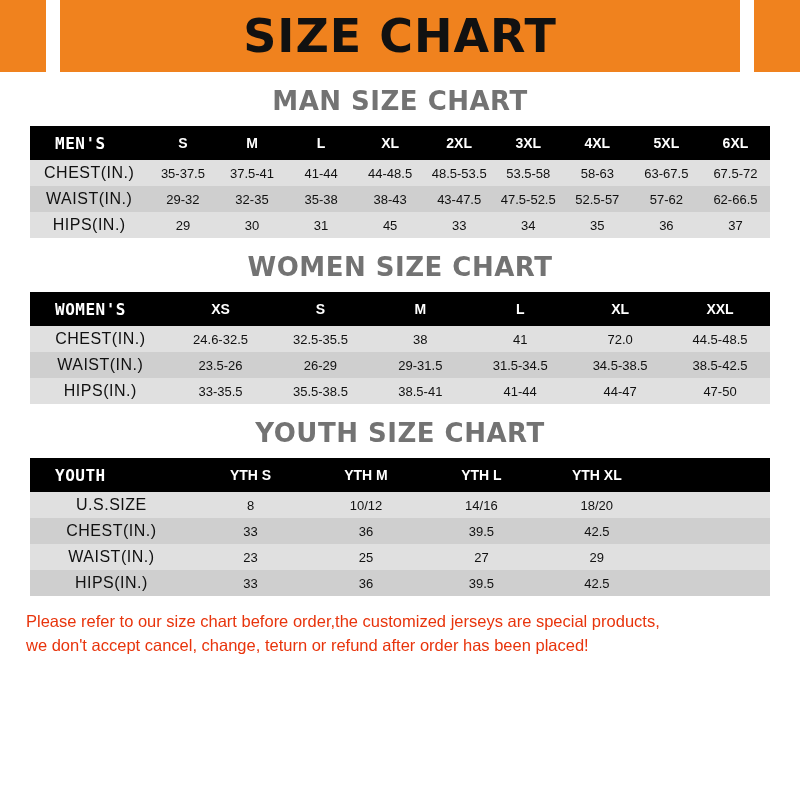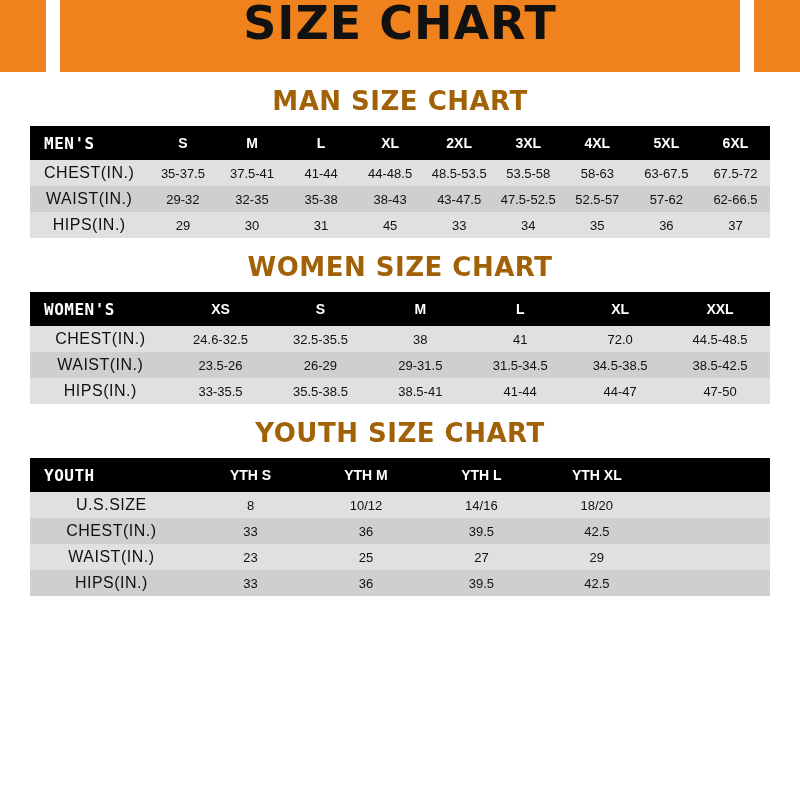--- a/index.html
+++ b/index.html
@@ -19,20 +19,21 @@
     height: 800px;
     position: relative;
     background: #ffffff;
     box-sizing: border-box;
   }
   
   .banner {
     height: 72px;
     background: #f0821e;
     display: flex;
+    align-items: center;
     justify-content: center;
     position: relative;
   }
   .banner-title {
     font-family: "DejaVu Sans", sans-serif;
     font-weight: bold;
     font-size: 46px;
     letter-spacing: 1px;
     color: #111111;
     text-align: center;
@@ -48,21 +49,21 @@
   .banner-stripe-left { left: 46px; }
   .banner-stripe-right { right: 46px; }
 
   
   .section-title {
     text-align: center;
     font-family: "DejaVu Sans", sans-serif;
     font-weight: bold;
     font-size: 26px;
     letter-spacing: 0.5px;
-    color: #a16207;
+    color: #737373;
     margin: 14px 0 10px 0;
   }
 
   
   .table-wrap {
     padding: 0 30px;
   }
   table.size-table {
     width: 100%;
     border-collapse: collapse;
@@ -82,21 +83,21 @@
     color: #ffffff;
     height: 34px;
     font-size: 14px;
   }
   table.size-table thead th.row-head {
     font-family: "DejaVu Sans Mono", monospace;
     font-weight: bold;
     font-size: 16px;
     letter-spacing: 0.5px;
     text-align: left;
-    padding-left: 14px;
+    padding-left: 25px;
   }
   table.size-table tbody tr.odd td {
     background: #e0e0e0;
   }
   table.size-table tbody tr.even td {
     background: #cfcfcf;
   }
   table.size-table tbody td.row-head {
     text-align: center;
     letter-spacing: 0.5px;
@@ -315,14 +316,18 @@
           <td>33</td>
           <td>36</td>
           <td>39.5</td>
           <td>42.5</td>
           <td></td>
         </tr>
       </tbody>
     </table>
   </div>
 
+  <div class="footer-note">
+    <div>Please refer to our size chart before order,the customized jerseys are special products,</div>
+    <div>we don't accept cancel, change, teturn or refund after order has been placed!</div>
+  </div>
 
 </div>
 
 </body></html>

